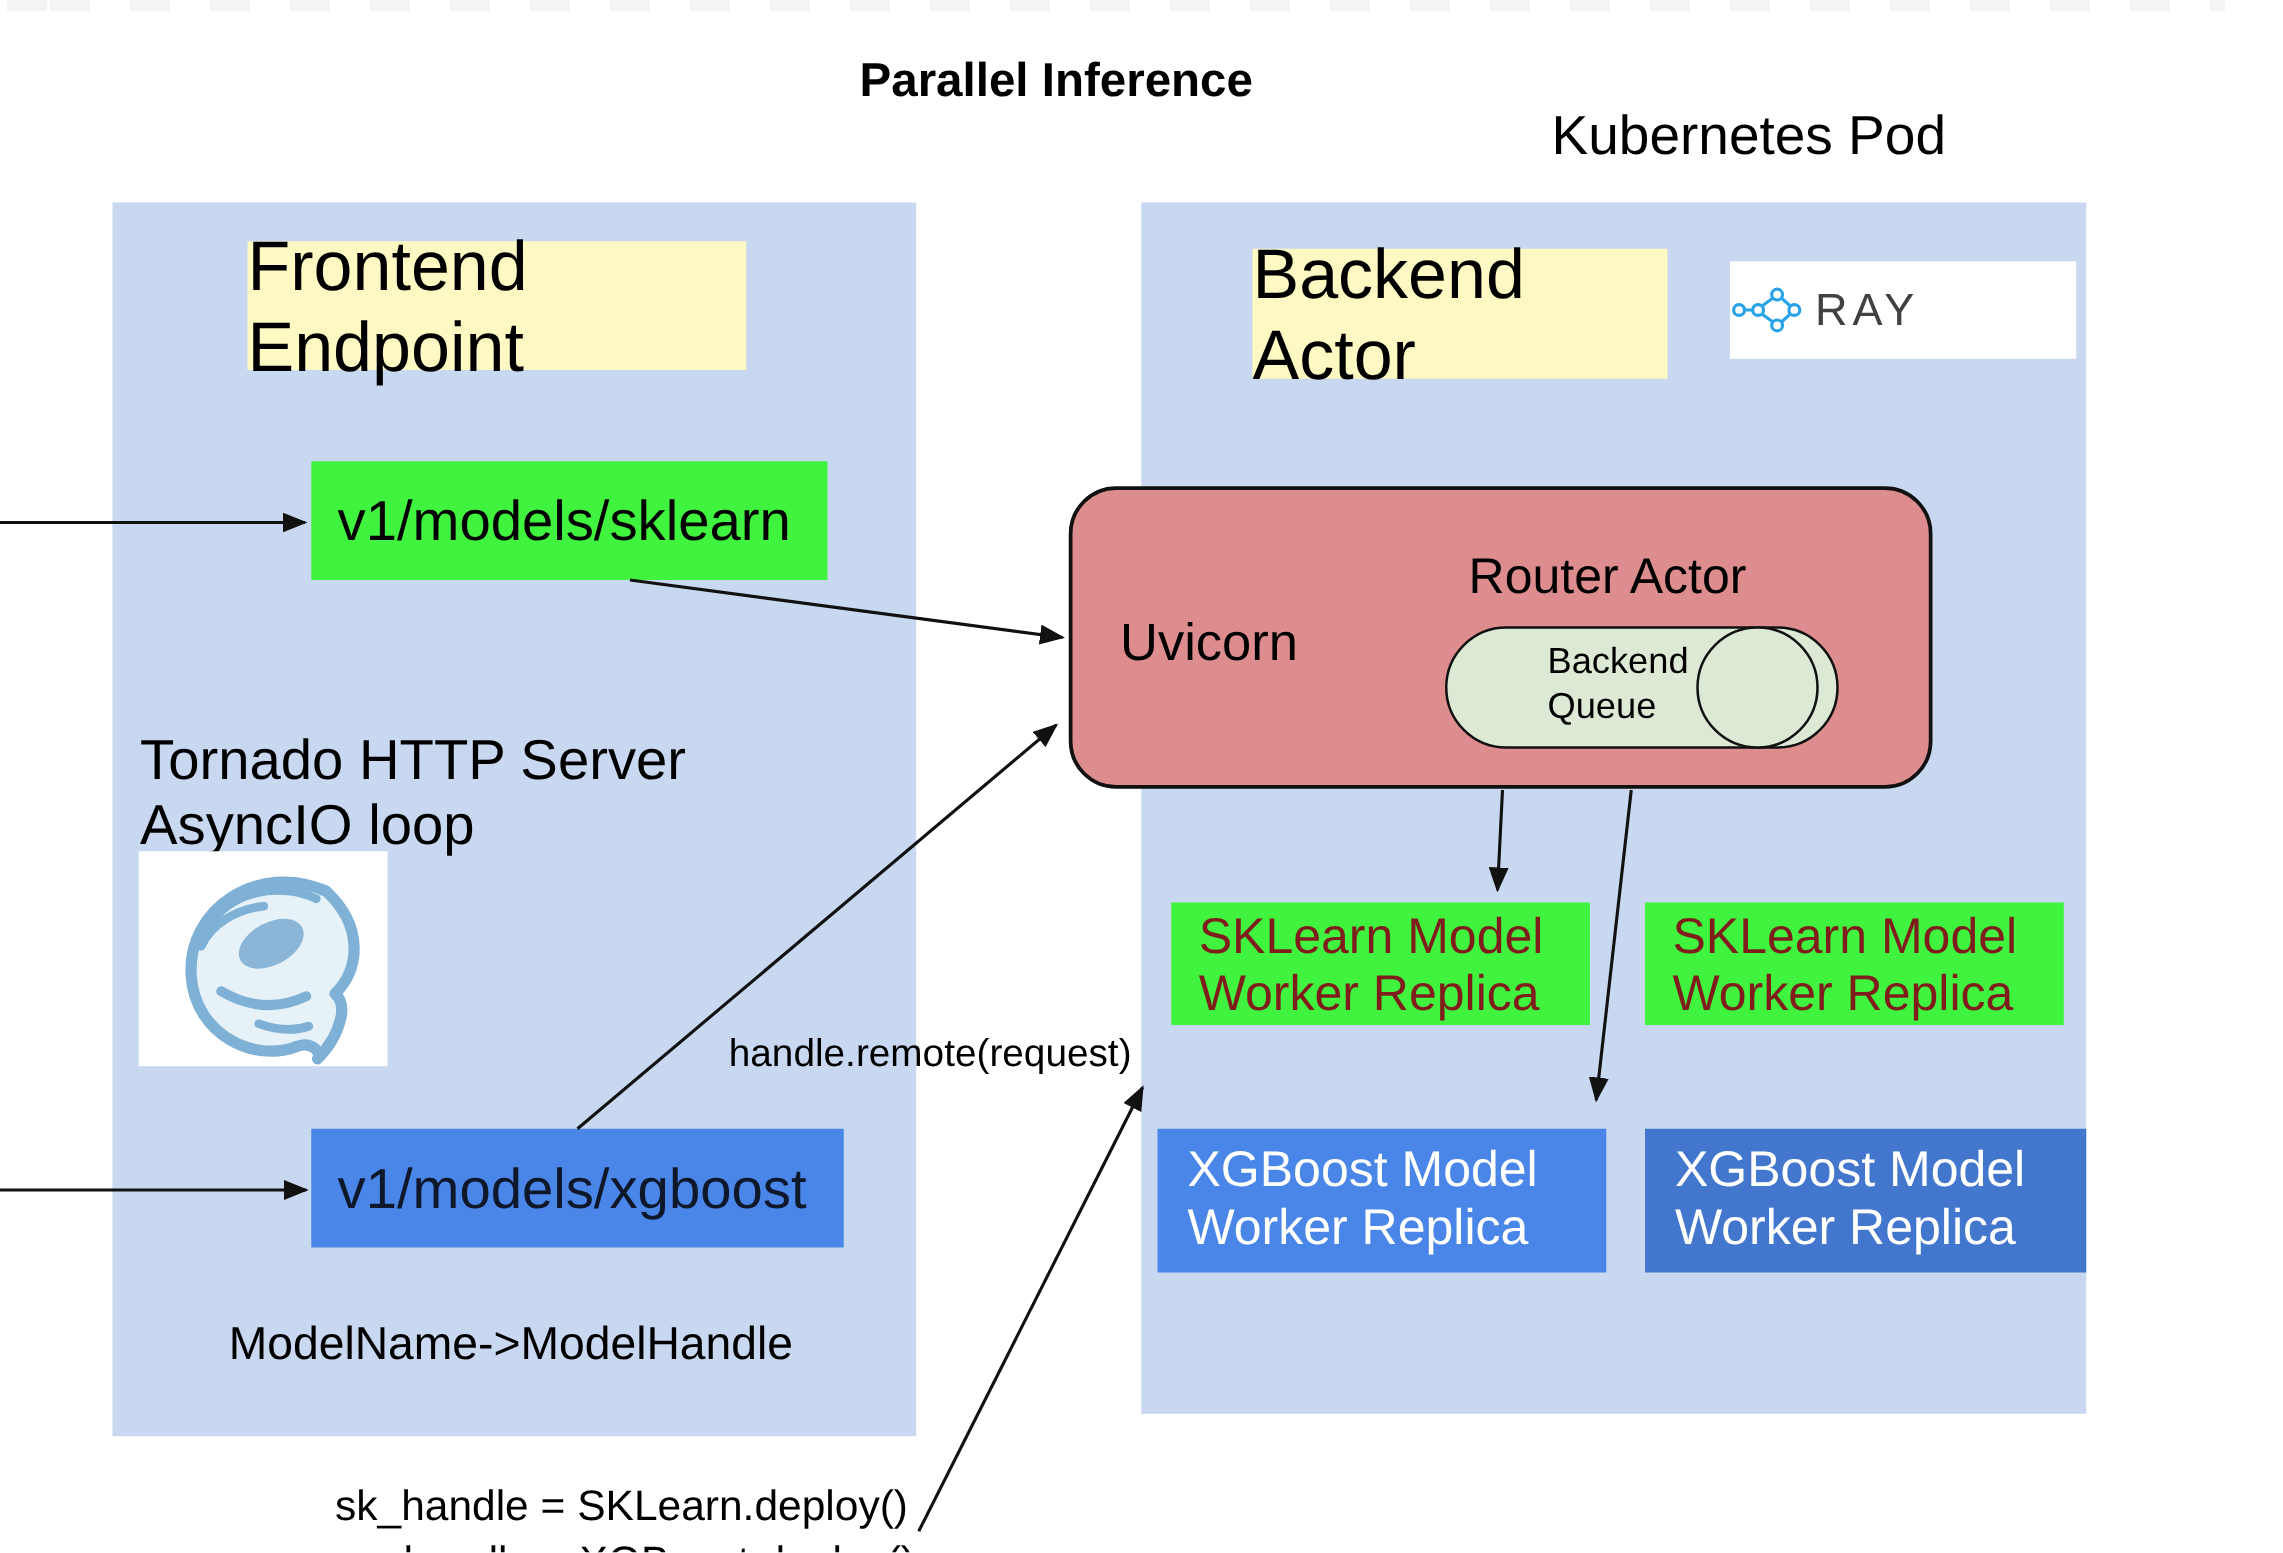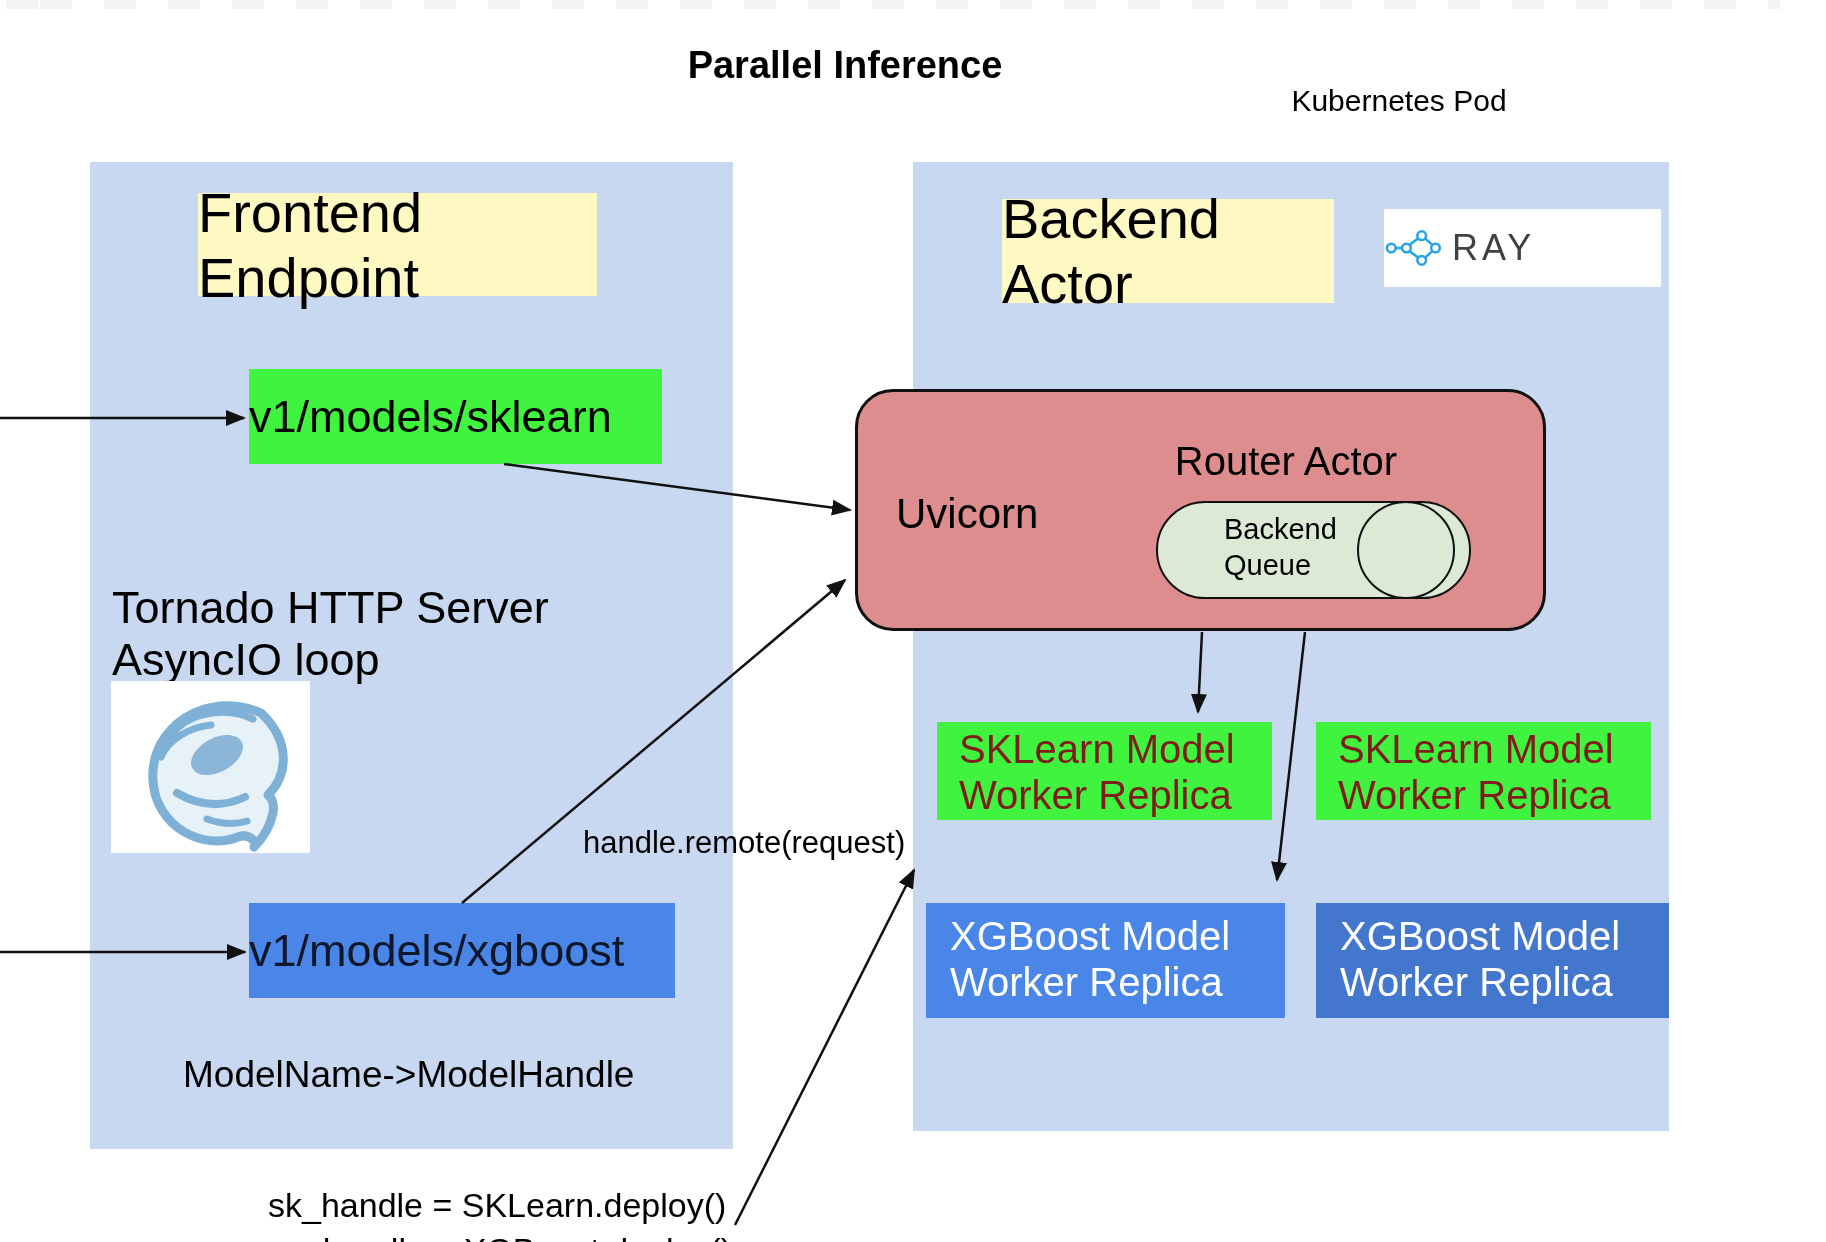--- a/index.html
+++ b/index.html
@@ -7,46 +7,46 @@
           font-family:"Liberation Sans","DejaVu Sans",sans-serif;color:#000;}
   
   .checker-top{position:absolute;left:0;top:0;width:1826px;height:9px;
     background:repeating-linear-gradient(90deg,#f4f4f4 0 32px,#ffffff 32px 64px);
     background-position:40px 0;}
   .checker-right{position:absolute;left:1820px;top:0;width:6px;height:1242px;
     background:repeating-linear-gradient(180deg,#f4f4f4 0 32px,#ffffff 32px 64px);
     background-position:0 24px;}
   .title{position:absolute;left:545px;top:44px;width:600px;text-align:center;
          font-size:38px;font-weight:bold;}
-  .k8s-label{position:absolute;left:1199px;top:84px;width:400px;text-align:center;font-size:30px;}
+  .k8s-label{position:absolute;left:1199px;top:84px;width:400px;text-align:center;font-size:44px;}
   .panel{position:absolute;background:#c9d8f1;}
   .panel.left{left:90px;top:162px;width:643px;height:987px;}
   .panel.right{left:913px;top:162px;width:756px;height:969px;}
   .cream-box{position:absolute;background:#fef9c3;display:flex;align-items:center;
              justify-content:center;font-size:56px;}
   .frontend-box{left:198px;top:193px;width:399px;height:103px;}
   .backend-box{left:1002px;top:199px;width:332px;height:104px;}
   .ray-box{position:absolute;left:1384px;top:209px;width:277px;height:78px;background:#ffffff;
            display:flex;align-items:center;gap:10px;}
   .ray-text{font-size:36px;color:#414141;letter-spacing:4px;}
-  .route-box{position:absolute;display:flex;align-items:center;font-size:45px;
+  .route-box{position:absolute;display:flex;align-items:center;font-size:45px;padding-left:21px;
              box-sizing:border-box;}
   .sklearn-route{left:249px;top:369px;width:413px;height:95px;background:#40f33e;color:#000;}
   .xgboost-route{left:249px;top:903px;width:426px;height:95px;background:#4a86e8;color:#0f172a;}
   .tornado-caption{position:absolute;left:112px;font-size:45px;white-space:nowrap;}
   .tornado-logo{position:absolute;left:111px;top:681px;width:199px;height:172px;background:#ffffff;}
   .router-box{position:absolute;left:855px;top:389px;width:691px;height:242px;background:#dd8d8d;
               border:3px solid #111;border-radius:38px;box-sizing:border-box;}
   .uvicorn{position:absolute;left:38px;top:98px;font-size:42px;}
   .router-actor{position:absolute;left:278px;top:47px;width:300px;text-align:center;font-size:40px;}
   .queue-capsule{position:absolute;left:298px;top:109px;width:315px;height:98px;background:#dce9d5;
                  border:2.5px solid #111;border-radius:49px;box-sizing:border-box;}
   .queue-circle{position:absolute;left:199px;top:-2.5px;width:98px;height:98px;background:#dce9d5;
                 border:2.5px solid #111;border-radius:50%;box-sizing:border-box;}
-  .queue-text{position:absolute;left:66px;top:8px;font-size:29px;line-height:36px;}
+  .queue-text{position:absolute;left:80px;top:8px;font-size:29px;line-height:36px;}
   .worker-box{position:absolute;font-size:40px;line-height:46px;box-sizing:border-box;}
   .worker-green{background:#40f33e;color:#7f1d1d;padding:4px 0 0 22px;}
   .worker-blue{background:#4a86e8;color:#fff;padding:10px 0 0 24px;}
   .worker-blue2{background:#4377cd;}
   .g1{left:937px;top:722px;width:335px;height:98px;}
   .g2{left:1316px;top:722px;width:335px;height:98px;}
   .b1{left:926px;top:903px;width:359px;height:115px;}
   .b2{left:1316px;top:903px;width:353px;height:115px;}
   .handle-remote{position:absolute;left:583px;top:800px;font-size:31px;margin-top:25px;}
   .modelmap{position:absolute;left:183px;top:1054px;font-size:37px;}

